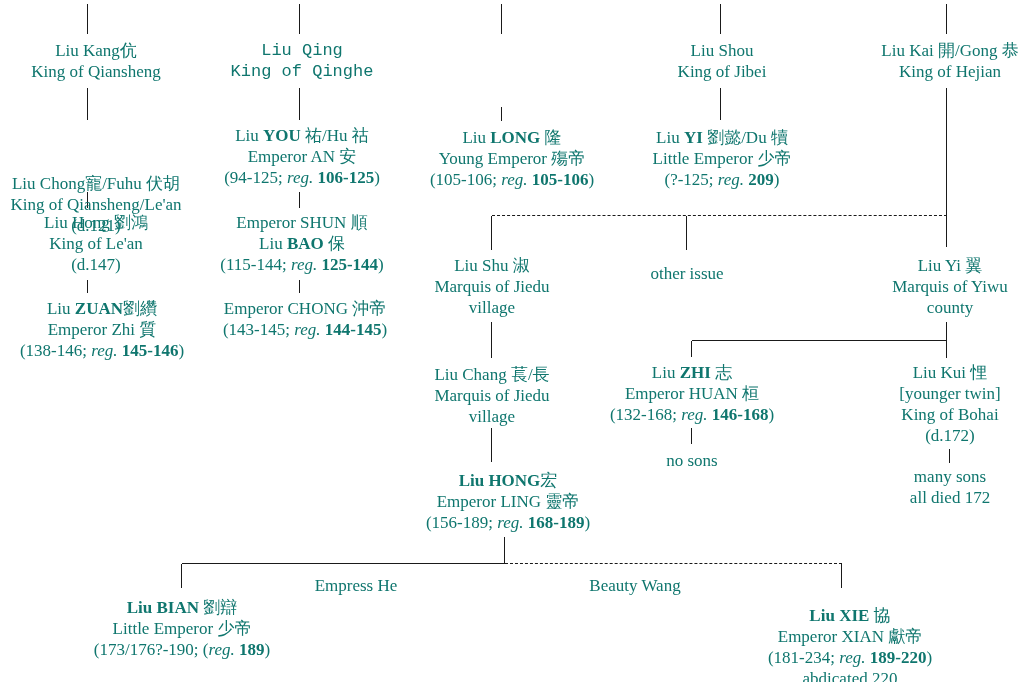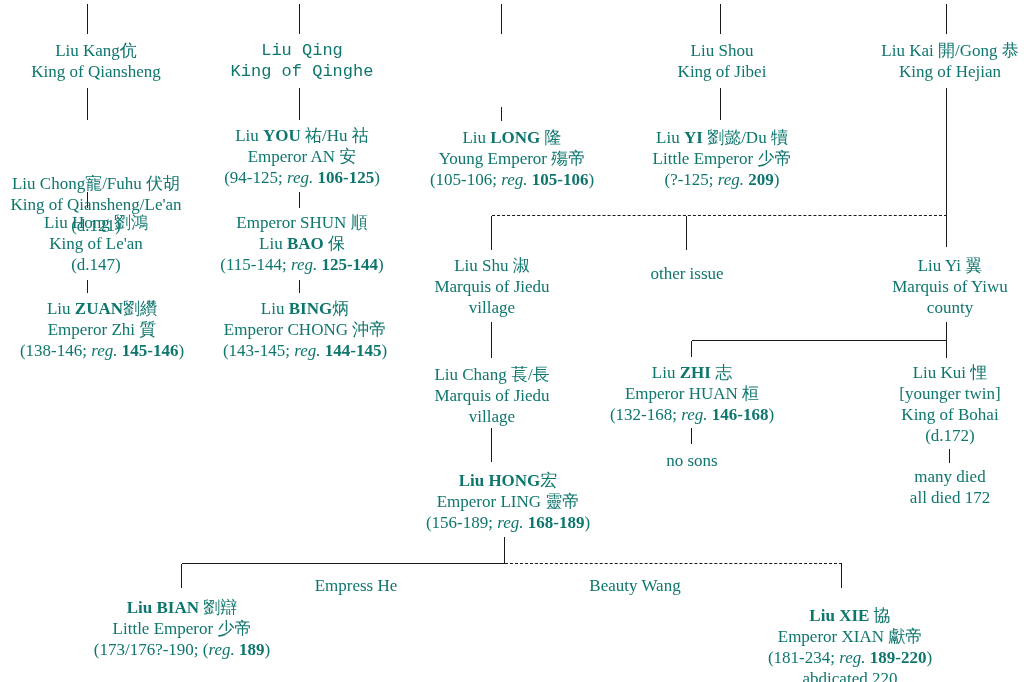--- a/index.html
+++ b/index.html
@@ -116,21 +116,20 @@
       <div><span>Emperor SHUN 順</span></div>
       <div><span>Liu </span><span class="b">BAO</span><span> 保</span></div>
       <div><span>(115-144; </span><span class="i">reg.</span><span> </span><span class="b">125-144</span><span>)</span></div>
     </div>
     <div class="node" style="left: 102px; top: 298px;">
       <div><span>Liu </span><span class="b">ZUAN</span><span>劉纘</span></div>
       <div><span>Emperor Zhi 質</span></div>
       <div><span>(138-146; </span><span class="i">reg.</span><span> </span><span class="b">145-146</span><span>)</span></div>
     </div>
     <div class="node" style="left: 305px; top: 298px;">
-      <div><span>Liu </span><span class="b">BING</span><span>炳</span></div>
       <div><span>Emperor CHONG 沖帝</span></div>
       <div><span>(143-145; </span><span class="i">reg.</span><span> </span><span class="b">144-145</span><span>)</span></div>
     </div>
     <div class="node" style="left: 492px; top: 255px;">
       <div><span>Liu Shu 淑</span></div>
       <div><span>Marquis of Jiedu</span></div>
       <div><span>village</span></div>
     </div>
     <div class="node" style="left: 687px; top: 255px; margin-top: 8px;">
       <div><span>other issue</span></div>
@@ -153,21 +152,21 @@
     <div class="node" style="left: 950px; top: 362px;">
       <div><span>Liu Kui 悝</span></div>
       <div><span>[younger twin]</span></div>
       <div><span>King of Bohai</span></div>
       <div><span>(d.172)</span></div>
     </div>
     <div class="node" style="left: 692px; top: 450px;">
       <div><span>no sons</span></div>
     </div>
     <div class="node" style="left: 950px; top: 466px;">
-      <div><span>many died</span></div>
+      <div><span>many sons</span></div>
       <div><span>all died 172</span></div>
     </div>
     <div class="node" style="left: 508px; top: 470px;">
       <div><span class="b">Liu HONG</span><span>宏</span></div>
       <div><span>Emperor LING 靈帝</span></div>
       <div><span>(156-189; </span><span class="i">reg.</span><span> </span><span class="b">168-189</span><span>)</span></div>
     </div>
     <div class="node" style="left: 356px; top: 575px;">
       <div><span>Empress He</span></div>
     </div>

